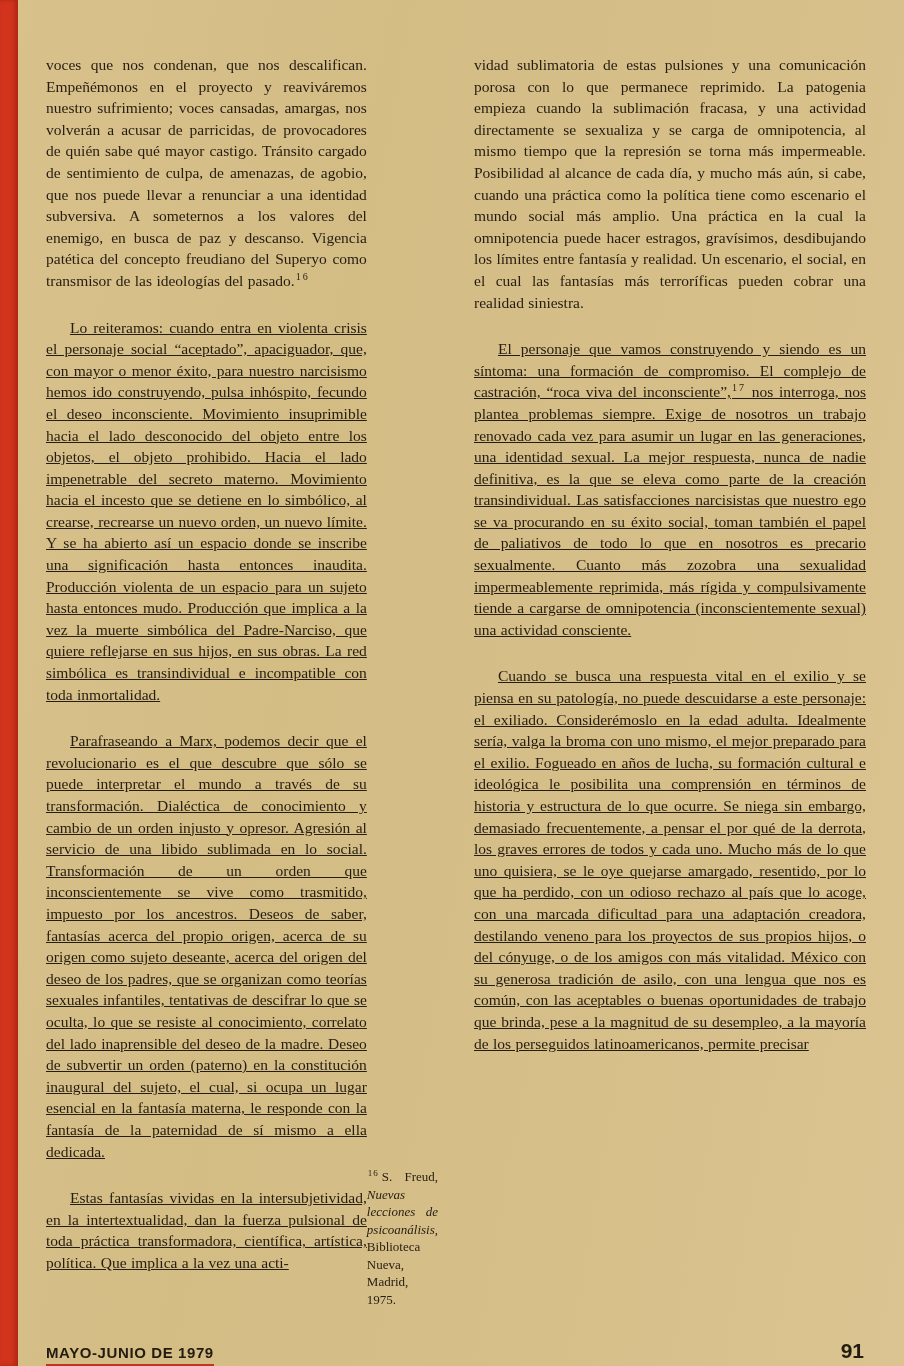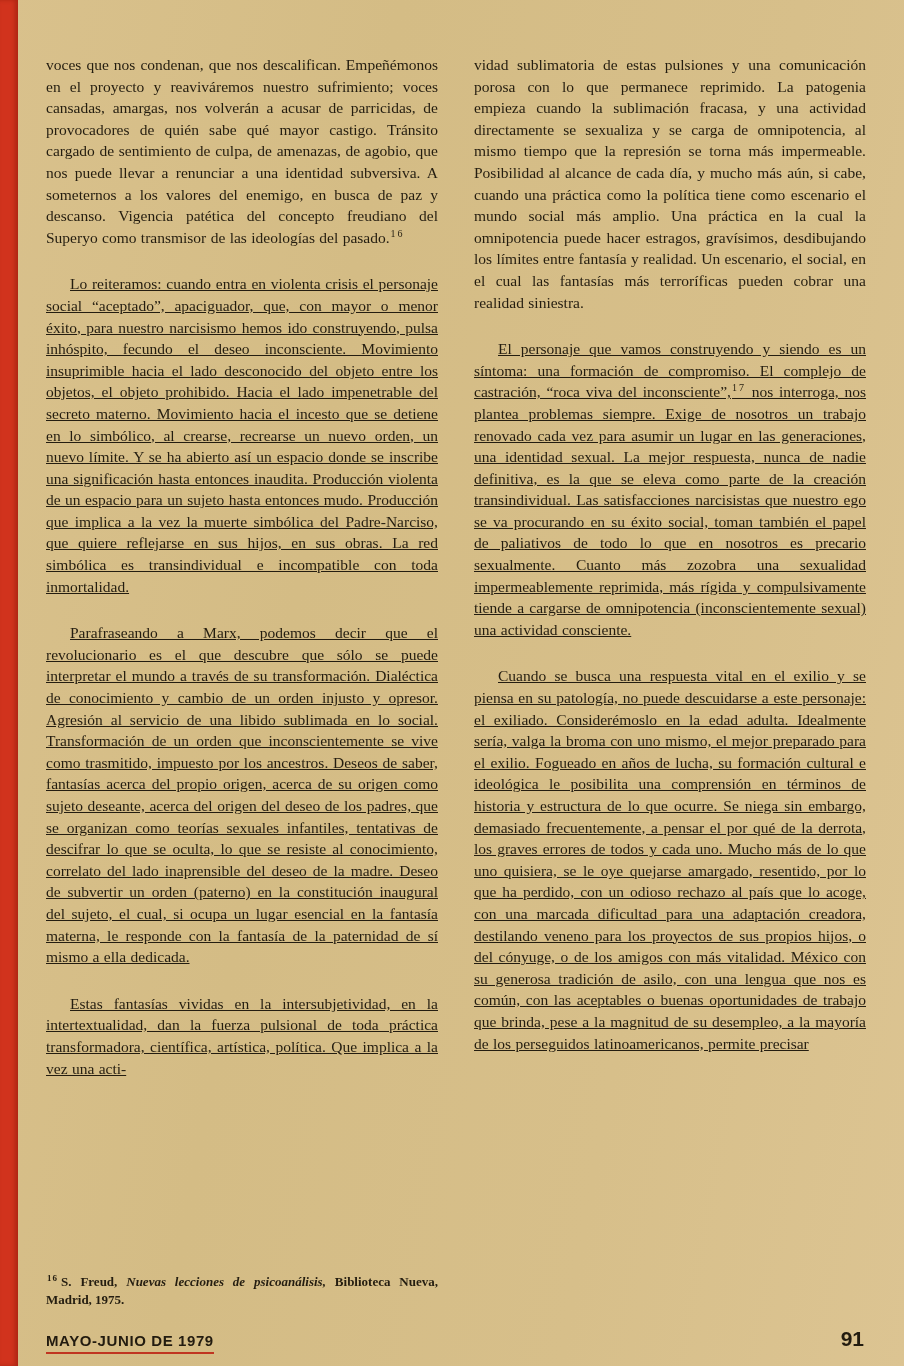--- a/index.html
+++ b/index.html
@@ -13,44 +13,43 @@
   }
   .stripe{
     position:absolute;left:0;top:0;width:18px;height:100%;
     background:#d1331d;
     box-shadow:inset -3px 0 4px rgba(120,20,5,.4);
   }
   .content{
     position:absolute;left:46px;right:38px;top:54px;bottom:58px;
     display:flex;gap:36px;
   }
-  .column{flex:1;display:flex;flex-direction:column;min-width:0;}
+  .column{flex:1;display:flex;flex-direction:row;min-width:0;}
   .col-body{overflow:hidden;}
   .para{
     margin:0 0 25px 0;
     font-size:15.5px;line-height:21.6px;
     text-align:justify;
     word-spacing:.5px;
   }
   .para.indent{text-indent:24px;text-decoration:underline;}
   sup.ref{
     font-size:10px;line-height:0;vertical-align:super;
     letter-spacing:2px;margin-left:1px;
   }
   .footnote{
     margin-top:auto;
     font-size:13px;line-height:17.5px;
     text-align:justify;
     padding-top:8px;
-    font-weight:bold;
   }
   .footnote sup.ref{font-size:9px;letter-spacing:1px;margin-right:3px;}
   .footnote i{font-style:italic;}
   .footer{
-    position:absolute;left:46px;right:40px;bottom:12px;
+    position:absolute;left:46px;right:40px;bottom:0;
     display:flex;justify-content:space-between;align-items:baseline;
     font-family:"Liberation Sans", sans-serif;font-weight:bold;color:#221b0f;
   }
   .footer-left{
     font-size:15px;letter-spacing:.6px;
     border-bottom:2px solid #c03521;padding-bottom:3px;
   }
   .footer-right{font-size:21px;}
 </style>
 </head>

